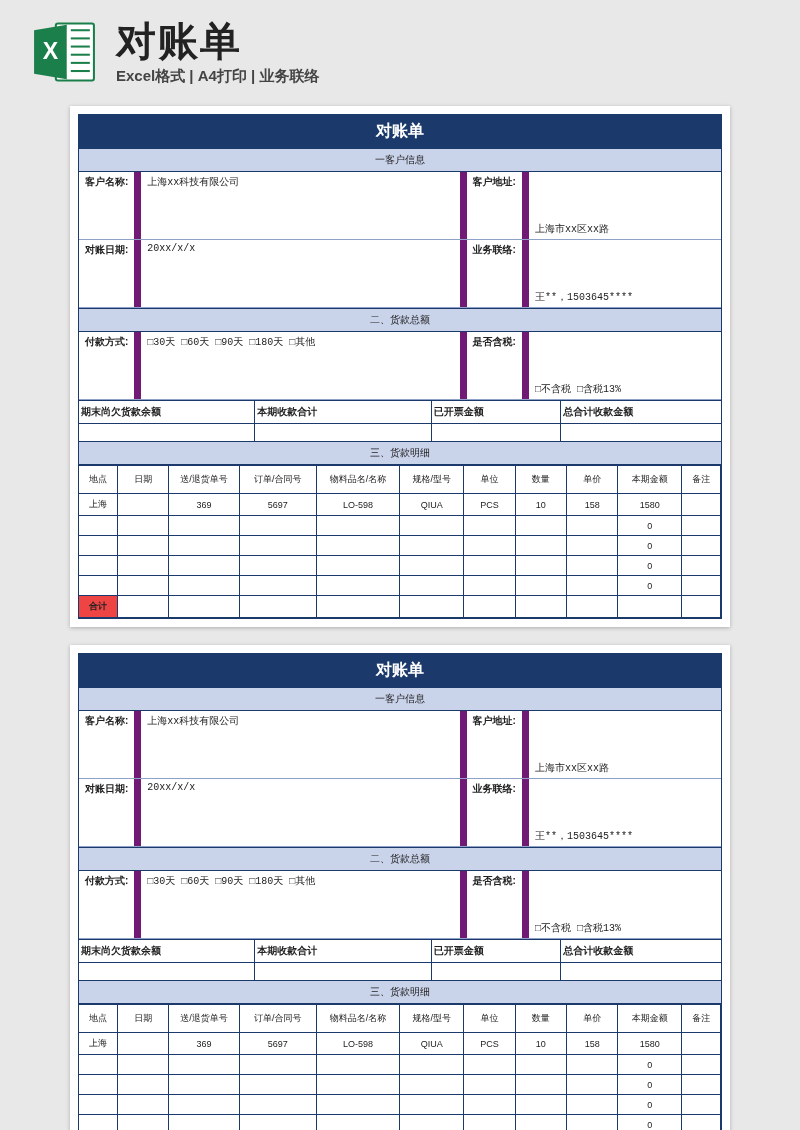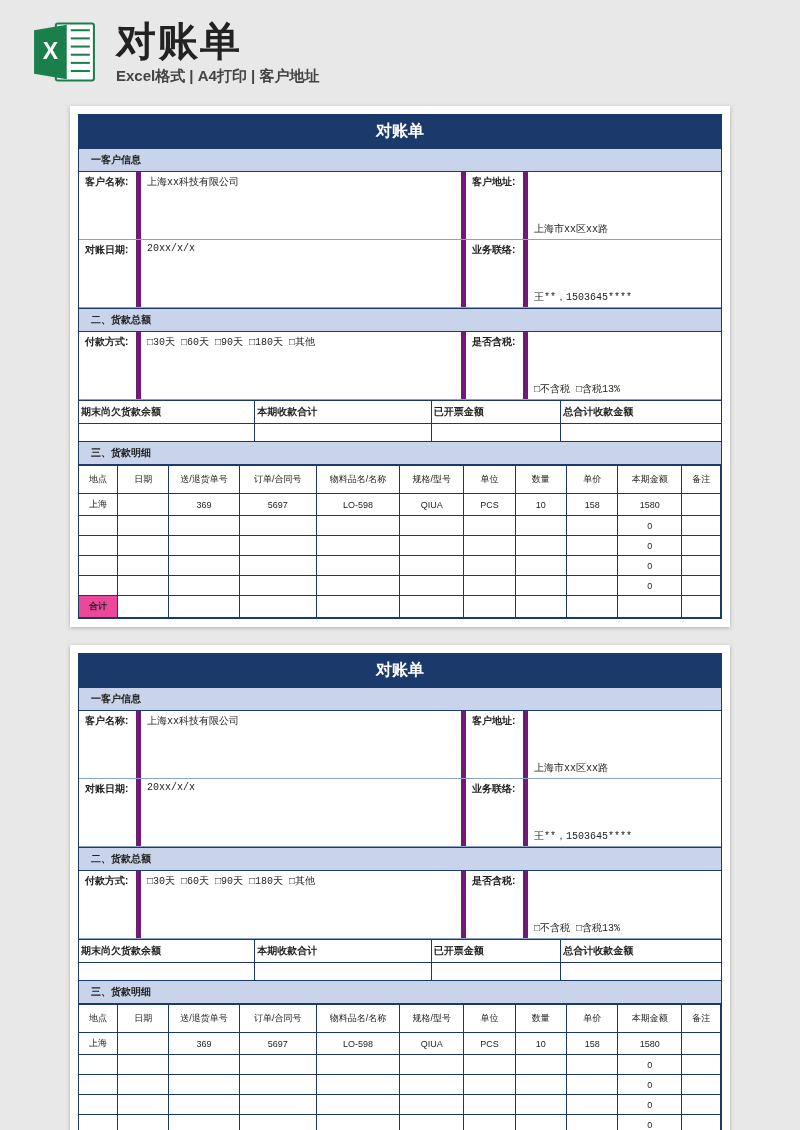--- a/index.html
+++ b/index.html
@@ -49,32 +49,33 @@
   .doc-title {
     background: #1b3a6b;
     color: #fff;
     text-align: center;
     font-size: 16px;
     font-weight: 700;
     padding: 6px 0;
   }
   .section-bar {
     background: #c9d3ea;
-    font-weight: 700;
+    font-weight: 400;
     padding: 4px 12px;
     border-top: 1px solid #1b3a6b;
     border-bottom: 1px solid #1b3a6b;
+    text-align: center;
   }
   .info-row {
     display: flex;
     border-bottom: 1px solid #8fa1c7;
   }
   .info-cell {
     padding: 3px 6px;
-    border-right: 5px solid #701a75;
+    border-right: 7px solid #701a75;
     white-space: nowrap;
   }
   .info-cell:last-child { border-right: none; margin-top: 47px; }
   .label { font-weight: 600; flex: 0 0 62px; }
   .value { flex: 1; font-family: Liberation Mono, monospace; }
   .summary-head {
     display: flex;
     font-weight: 700;
     text-align: left;
     border-top: 1px solid #1b3a6b;
@@ -102,41 +103,41 @@
     border: 1px solid #1b3a6b;
     border-left: none;
     padding: 4px 2px;
     text-align: center;
     font-size: 9px;
     height: 20px;
     overflow: hidden;
   }
   table.detail tr th:first-child, table.detail tr td:first-child { border-left: none; }
   table.detail th { font-weight: 400; height: 28px; }
-  .total-row td:first-child { background: #ec4899; font-weight: 700; }
+  .total-row td:first-child { background: #ef4444; font-weight: 700; }
   .c-loc{width:6%}.c-date{width:8%}.c-ret{width:11%}.c-ord{width:12%}.c-mat{width:13%}.c-spec{width:10%}.c-unit{width:8%}.c-qty{width:8%}.c-price{width:8%}.c-amt{width:10%}.c-note{width:6%}
 </style>
 </head>
 <body>
 
 <div class="header-area">
   <svg class="excel-icon" viewBox="0 0 100 100">
     <rect x="38" y="8" width="56" height="84" rx="3" fill="#fff" stroke="#1a7f4a" stroke-width="3"></rect>
     <line x1="60" y1="18" x2="88" y2="18" stroke="#1a7f4a" stroke-width="3"></line>
     <line x1="60" y1="30" x2="88" y2="30" stroke="#1a7f4a" stroke-width="3"></line>
     <line x1="60" y1="42" x2="88" y2="42" stroke="#1a7f4a" stroke-width="3"></line>
     <line x1="60" y1="54" x2="88" y2="54" stroke="#1a7f4a" stroke-width="3"></line>
     <line x1="60" y1="66" x2="88" y2="66" stroke="#1a7f4a" stroke-width="3"></line>
     <line x1="60" y1="78" x2="88" y2="78" stroke="#1a7f4a" stroke-width="3"></line>
     <path d="M6 18 L54 10 L54 90 L6 82 Z" fill="#1a7f4a"></path>
     <text x="30" y="60" font-size="34" font-weight="700" fill="#fff" text-anchor="middle" font-family="Arial">X</text>
   </svg>
   <div class="title-block">
     <div class="main-title">对账单</div>
-    <div class="sub-title">Excel格式 | A4打印 | 客户地址</div>
+    <div class="sub-title">Excel格式 | A4打印 | 业务联络</div>
   </div>
 </div>
 
 <div class="sheet-wrap">
   <div class="sheet">
     <div class="doc-title">对账单</div>
     <div class="section-bar">一客户信息</div>
     <div class="info-row">
       <div class="info-cell label">客户名称:</div>
       <div class="info-cell value" style="flex:1.7">上海xx科技有限公司</div>

